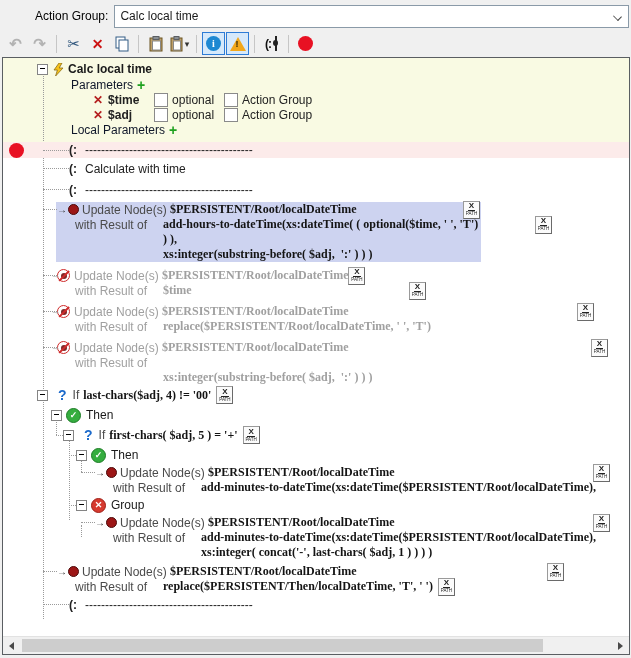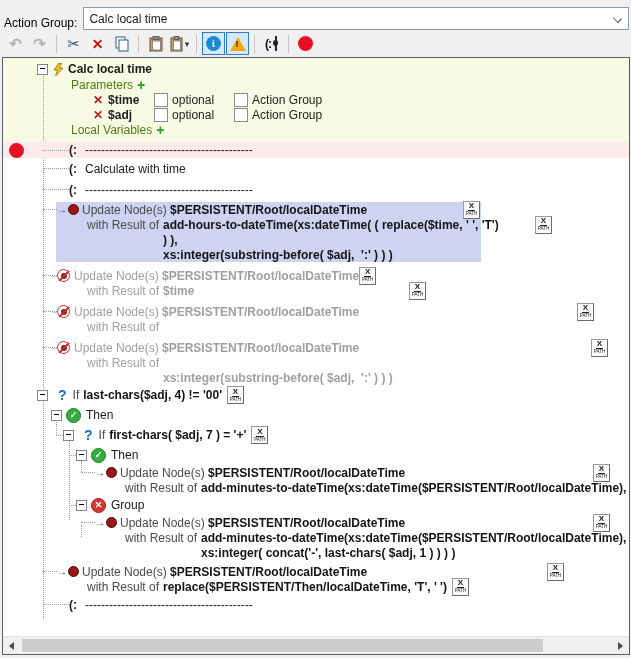--- a/index.html
+++ b/index.html
@@ -1,19 +1,19 @@
 <!DOCTYPE html>
 <html><head>
 <meta charset="utf-8">
 <style>
   html,body{margin:0;padding:0;}
   body{width:631px;height:658px;background:#f0f0f0;font-family:"Liberation Sans",sans-serif;
        font-size:12px;color:#1a1a1a;position:relative;overflow:hidden;}
   
-  .hdr{display:flex;align-items:flex-end;height:28px;padding:2px 2px 0 4px;}
+  .hdr{display:flex;align-items:center;height:28px;padding:2px 2px 0 4px;margin-left:31px;}
   .hdr-label{margin-right:6px;color:#000;}
   .combo{flex:1;height:21px;background:#fff;border:1px solid #8a9aa8;display:flex;align-items:center;
          padding-left:5px;position:relative;}
   .combo .chev{position:absolute;right:6px;top:6px;width:8px;height:8px;}
   .combo .chev::before{content:"";position:absolute;left:0;top:1px;width:6px;height:6px;
          border-right:1px solid #444;border-bottom:1px solid #444;transform:rotate(45deg) scale(1,.8);}
   
   .tb{display:flex;align-items:center;height:27px;padding-left:4px;gap:1px;}
   .tbtn{width:23px;height:23px;display:flex;align-items:center;justify-content:center;
         border:1px solid transparent;background:transparent;padding:0;font-family:inherit;}
@@ -39,30 +39,30 @@
   .pc{position:relative;width:100%;height:578px;}
   
   .vline{position:absolute;border-left:1px dotted #9a9a9a;width:0;z-index:0;}
   .stub{border-top:1px dotted #9a9a9a;height:0;align-self:center;flex:none;}
   
   .row{display:flex;align-items:center;height:15px;position:relative;z-index:1;white-space:pre;}
   .h16{height:16px;} .h20{height:20px;} .h21{height:21px;}
   .band{background:#f9fae3;padding:3px 0 4px 0;}
   .pinkrow{background:#fcebea;}
   .selrect{position:absolute;left:53px;top:144px;width:425px;height:60px;background:#cdd3f0;z-index:0;}
-  .lb{color:#4a4a4a;} .ex{font-weight:bold;color:#141414;}
+  .lb{color:#4a4a4a;} .ex{font-weight:bold;color:#141414;font-family:Liberation Serif, serif;}
   .dis .lb,.dis .ex{color:#a0a0a0;}
-  .lbl-u{width:84px;flex:none;} .lbl-r{width:84px;flex:none;text-align:right;}
+  .lbl-u{width:84px;flex:none;} .lbl-r{width:84px;flex:none;}
   .gap4{width:4px;flex:none;}
-  .olive{color:#4d7c0f;}
+  .olive{color:#0f172a;}
   .plus{color:#1fa11f;font-weight:bold;font-size:14px;margin-left:4px;}
   .redx{color:#b41f1f;font-weight:bold;font-size:12px;margin-right:5px;}
   .pname{font-weight:bold;color:#222;width:46px;flex:none;}
   .cb{width:12px;height:12px;border:1px solid #8a8a8a;background:#fff;flex:none;margin-right:4px;}
-  .cbl{margin-right:20px;color:#222;}
+  .cbl{margin-right:10px;color:#222;}
   .copen{font-weight:bold;color:#222;margin-right:8px;}
   .cdash{color:#222;}
   .ebox{width:9px;height:9px;border:1px solid #848484;background:#fff;position:relative;flex:none;}
   .ebox::before{content:"";position:absolute;left:2px;right:2px;top:3.5px;height:1px;background:#000;}
   .bolt{width:11px;height:13px;flex:none;margin:0 4px 0 5px;}
   .title{font-weight:bold;color:#1a1a1a;}
   .qm{color:#1b6acb;font-weight:bold;font-size:14px;margin:0 6px 0 10px;}
   .okc,.elc{width:13px;height:13px;border-radius:50%;color:#fff;font-size:9px;font-weight:bold;
         display:flex;align-items:center;justify-content:center;flex:none;margin:0 5px 0 4px;}
   .okc{background:#35ad3f;border:1px solid #1d7d26;}
@@ -198,21 +198,21 @@
     </div>
     <div class="row" style="padding-left:90px;">
       <span class="redx">✕</span>
       <span class="pname">$adj</span>
       <span class="cb"></span>
       <span class="cbl">optional</span>
       <span class="cb"></span>
       <span class="cbl">Action Group</span>
     </div>
     <div class="row h16" style="padding-left:68px;">
-      <span class="olive">Local Variables</span>
+      <span class="olive">Local Parameters</span>
       <span class="plus">+</span>
     </div>
   </div>
 
   <div class="row h16 pinkrow">
     <span class="stub s-com"></span>
     <span class="copen">(:</span>
     <span class="cdash">------------------------------------------</span>
   </div>
   <div class="row h21">
@@ -228,21 +228,21 @@
 
   <div class="row mt2 w1">
     <span class="stub s-act"></span>
     <span class="upd"><span class="arr">→</span><span class="dot"></span></span>
     <span class="lb lbl-u">Update Node(s)</span>
     <span class="gap4"></span><span class="ex">$PERSISTENT/Root/localDateTime</span>
     <button class="xp mla"><span class="x">X</span><span class="p">PATH</span></button>
   </div>
   <div class="row r-pad w1">
     <span class="lb lbl-r">with Result of</span>
-    <span class="gap4"></span><span class="ex">add-hours-to-dateTime(xs:dateTime( ( replace($time, ' ', 'T')</span>
+    <span class="gap4"></span><span class="ex">add-hours-to-dateTime(xs:dateTime( ( optional($time, ' ', 'T')</span>
     <button class="xp mla"><span class="x">X</span><span class="p">PATH</span></button>
   </div>
   <div class="row c-pad">
     <span class="ex">) ),</span>
   </div>
   <div class="row c-pad">
     <span class="ex">xs:integer(substring-before( $adj,  ':' ) ) )</span>
   </div>
 
   <div class="row mt6 dis w2">
@@ -260,21 +260,21 @@
 
   <div class="row mt6 dis w3">
     <span class="stub s-act"></span>
     <span class="noicon"><span class="arr">→</span><span class="d"></span></span>
     <span class="lb lbl-u">Update Node(s)</span>
     <span class="gap4"></span><span class="ex">$PERSISTENT/Root/localDateTime</span>
     <button class="xp mla"><span class="x">X</span><span class="p">PATH</span></button>
   </div>
   <div class="row r-pad dis w3">
     <span class="lb lbl-r">with Result of</span>
-    <span class="gap4"></span>
+    <span class="gap4"></span><span class="ex">replace($PERSISTENT/Root/localDateTime, ' ', 'T')</span>
     
   </div>
 
   <div class="row mt6 dis w4">
     <span class="stub s-act"></span>
     <span class="noicon"><span class="arr">→</span><span class="d"></span></span>
     <span class="lb lbl-u">Update Node(s)</span>
     <span class="gap4"></span><span class="ex">$PERSISTENT/Root/localDateTime</span>
     <button class="xp mla"><span class="x">X</span><span class="p">PATH</span></button>
   </div>
@@ -299,21 +299,21 @@
     <span class="ebox" style="margin-left:48px;"></span>
     <span class="okc">✓</span>
     <span>Then</span>
   </div>
 
   <div class="row h20">
     <span class="stub" style="margin-left:53px;width:7px;"></span>
     <span class="ebox"></span>
     <span class="qm">?</span>
     <span class="lb">If</span>
-    <span class="gap4"></span><span class="ex">first-chars( $adj, 7 ) = '+'</span>
+    <span class="gap4"></span><span class="ex">first-chars( $adj, 5 ) = '+'</span>
     <button class="xp mli"><span class="x">X</span><span class="p">PATH</span></button>
   </div>
 
   <div class="row h20">
     <span class="stub" style="margin-left:66px;width:7px;"></span>
     <span class="ebox"></span>
     <span class="okc">✓</span>
     <span>Then</span>
   </div>
 

